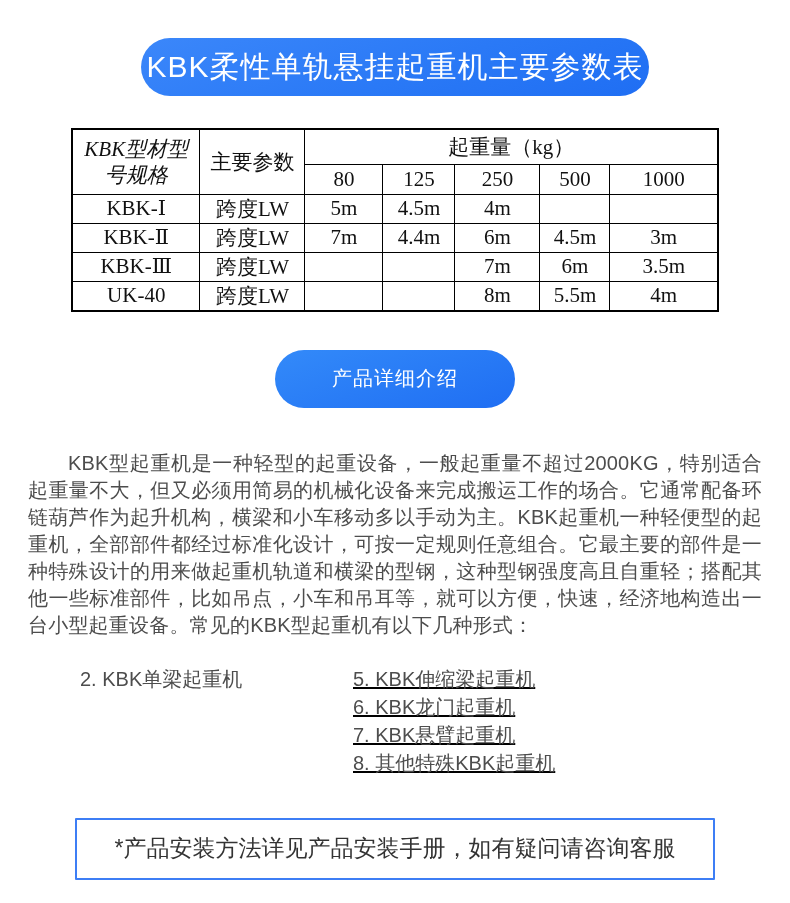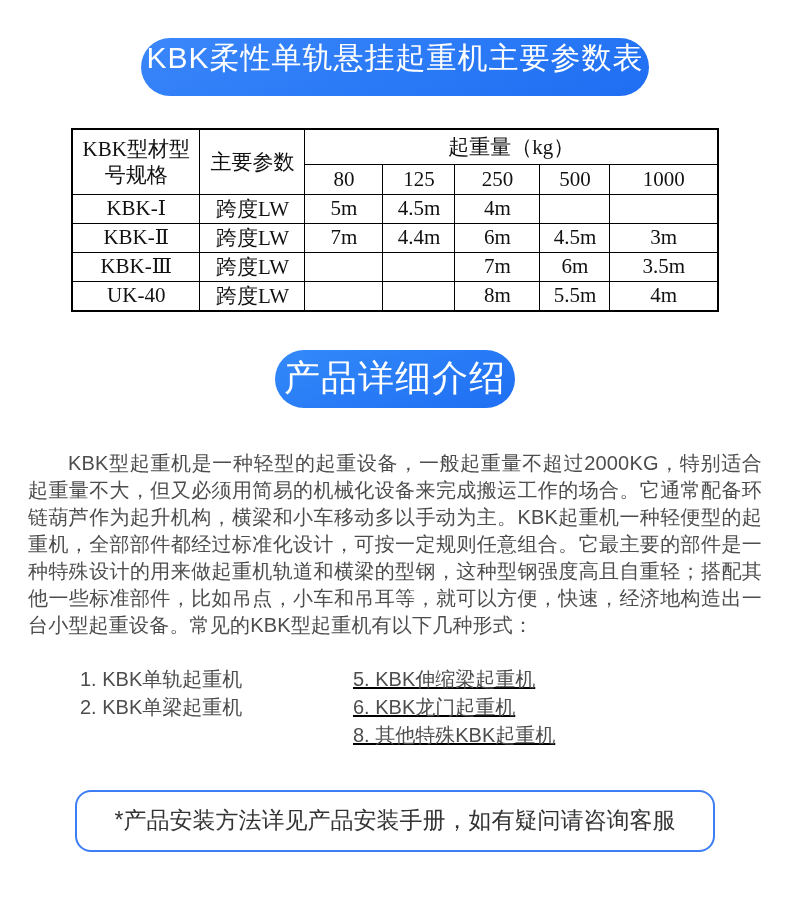--- a/index.html
+++ b/index.html
@@ -19,21 +19,21 @@
   }
 
   
   .banner {
     width: 508px;
     height: 58px;
     margin: 38px auto 0 auto;
     border-radius: 29px;
     background: linear-gradient(160deg, #3b87fa 0%, #2a79f6 55%, #1f6ef3 100%);
     display: flex;
-    align-items: flex-start;
+    align-items: center;
     justify-content: center;
   }
   .banner-title {
     color: #ffffff;
     font-size: 30px;
     font-weight: 500;
     letter-spacing: 1px;
     white-space: nowrap;
   }
 
@@ -53,38 +53,38 @@
     vertical-align: middle;
     font-weight: 400;
     font-size: 21px;
     padding: 0 2px;
     overflow: hidden;
     white-space: nowrap;
   }
   tr.cap-head td { height: 35px; }
   tr.cap-cols td { height: 30px; }
   tr.data-row td { height: 29px; }
-  td.corner { line-height: 1.25; white-space: normal; }
+  td.corner { line-height: 1.25; white-space: normal; font-style: italic; }
 
   
   .section-btn {
     display: flex;
     align-items: center;
     justify-content: center;
     width: 240px;
     height: 58px;
     margin: 38px auto 0 auto;
     border-radius: 29px;
     border: none;
     background: linear-gradient(160deg, #338af9 0%, #1f6ef3 100%);
     cursor: pointer;
   }
   .section-btn span {
     color: #ffffff;
-    font-size: 36px;
+    font-size: 20px;
     font-weight: 500;
     letter-spacing: 1px;
     white-space: nowrap;
   }
 
   
   .intro {
     width: 734px;
     margin: 42px auto 16px auto;
     font-size: 20px;
@@ -110,21 +110,21 @@
     color: #4d4d4d;
     white-space: nowrap;
   }
 
   
   .note-box {
     width: 640px;
     height: 62px;
     margin: 41px auto 0 auto;
     border: 2px solid #3d7ef5;
-    border-radius: 16px;
+    border-radius: 1px;
     display: flex;
     align-items: center;
     justify-content: center;
     background: #ffffff;
   }
   .note-box span {
     font-size: 23px;
     font-weight: 500;
     color: #333333;
     white-space: nowrap;
@@ -205,26 +205,26 @@
   </table>
 
   <button class="section-btn">
     <span>产品详细介绍</span>
   </button>
 
   <p class="intro">KBK型起重机是一种轻型的起重设备，一般起重量不超过2000KG，特别适合起重量不大，但又必须用简易的机械化设备来完成搬运工作的场合。它通常配备环链葫芦作为起升机构，横梁和小车移动多以手动为主。KBK起重机一种轻便型的起重机，全部部件都经过标准化设计，可按一定规则任意组合。它最主要的部件是一种特殊设计的用来做起重机轨道和横梁的型钢，这种型钢强度高且自重轻；搭配其他一些标准部件，比如吊点，小车和吊耳等，就可以方便，快速，经济地构造出一台小型起重设备。常见的KBK型起重机有以下几种形式：</p>
 
   <div class="type-lists">
     <ul class="type-col left">
-      <li>1. KBK单轨起重机</li>
       <li>2. KBK单梁起重机</li>
     </ul>
     <ul class="type-col right">
       <li>5. KBK伸缩梁起重机</li>
       <li>6. KBK龙门起重机</li>
+      <li>7. KBK悬臂起重机</li>
       <li>8. 其他特殊KBK起重机</li>
     </ul>
   </div>
 
   <div class="note-box">
     <span>*产品安装方法详见产品安装手册，如有疑问请咨询客服</span>
   </div>
 
 </div>
 

